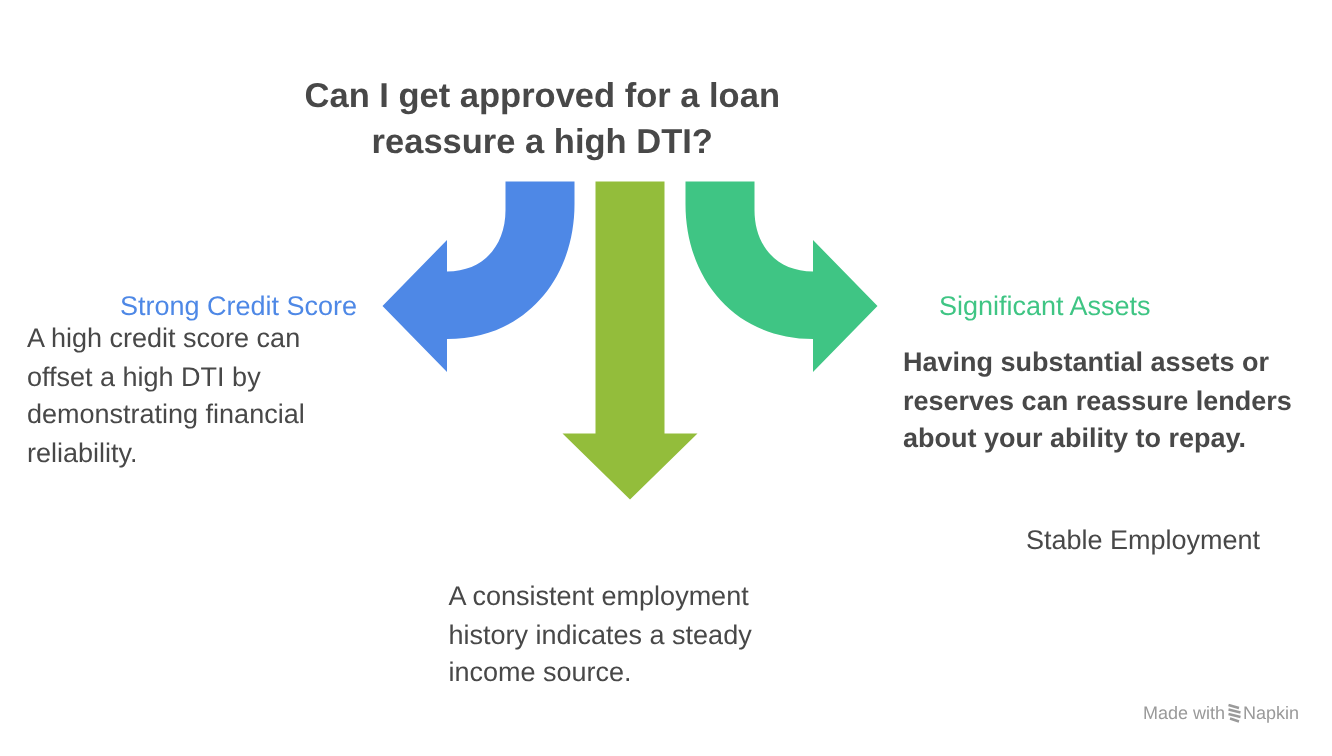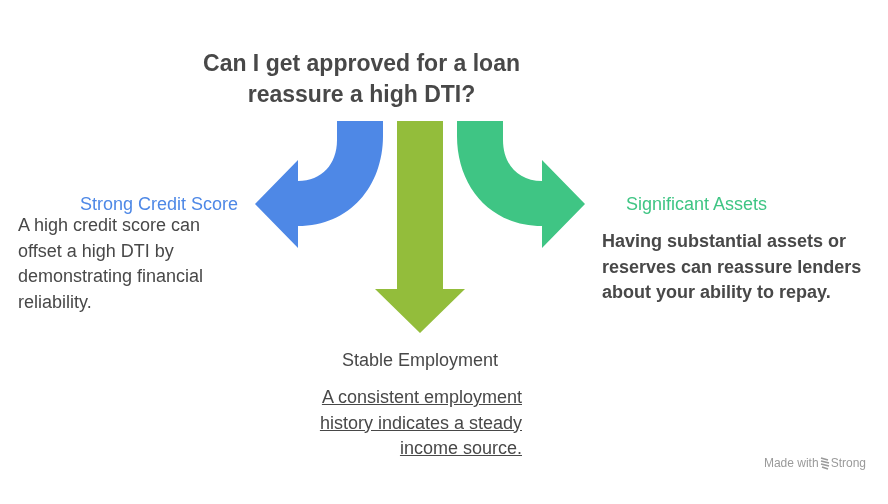--- a/index.html
+++ b/index.html
@@ -8,23 +8,23 @@
   .title { position:absolute; left:0; width:723px; top:48px; text-align:center;
            font-size:23px; font-weight:bold; color:#484848; line-height:31px; }
   .title span { display:block; }
   svg.arrows { position:absolute; left:0; top:0; }
   .heading { position:absolute; font-size:18px; font-weight:normal; line-height:24px; }
   .desc { position:absolute; font-size:18px; color:#484848; line-height:25.5px; }
   .left-h { right:650px; top:192px; text-align:right; color:#4e88e6; }
   .left-d { right:650px; top:213px; width:220px; text-align:left; }
   .right-h { left:602px; top:192px; color:#3fc584;margin-left:24px; }
   .right-d { left:602px; top:229px; width:260px;font-weight:bold; }
-  .mid-h { left:0; width:840px; top:348px; text-align:center; color:#484848; }
-  .mid-d { left:282px; width:240px; top:385px; text-align:right;text-decoration:underline; }
-  .footer { position:absolute; right:22px; top:456px; font-size:12px; color:#9a9a9a;
+  .mid-h { left:0; width:840px; top:348px; text-align:right; color:#484848; }
+  .mid-d { left:299px; width:240px; top:385px; text-align:left; }
+  .footer { position:absolute; right:22px; top:468px; font-size:12px; color:#9a9a9a;
             display:flex; align-items:center; gap:0; }
   .footer svg { display:block; }
 </style>
 </head>
 <body>
 
 <div class="title">
   <span>Can I get approved for a loan</span>
   <span>reassure a high DTI?</span>
 </div>
@@ -45,14 +45,14 @@
 <div class="desc mid-d">A consistent employment history indicates a steady income source.</div>
 
 <div class="heading right-h">Significant Assets</div>
 <div class="desc right-d">Having substantial assets or reserves can reassure lenders about your ability to repay.</div>
 
 <div class="footer">
   <span>Made with</span>
   <svg width="12" height="13" viewBox="0 0 12 13">
     <path d="M2,1 L9,3 M2,4 L10,6 M2,7 L10,9 M3,10 L9,12" stroke="#9a9a9a" stroke-width="1.6" fill="none"></path>
   </svg>
-  <span>Strong</span>
+  <span>Napkin</span>
 </div>
 
 </body></html>

